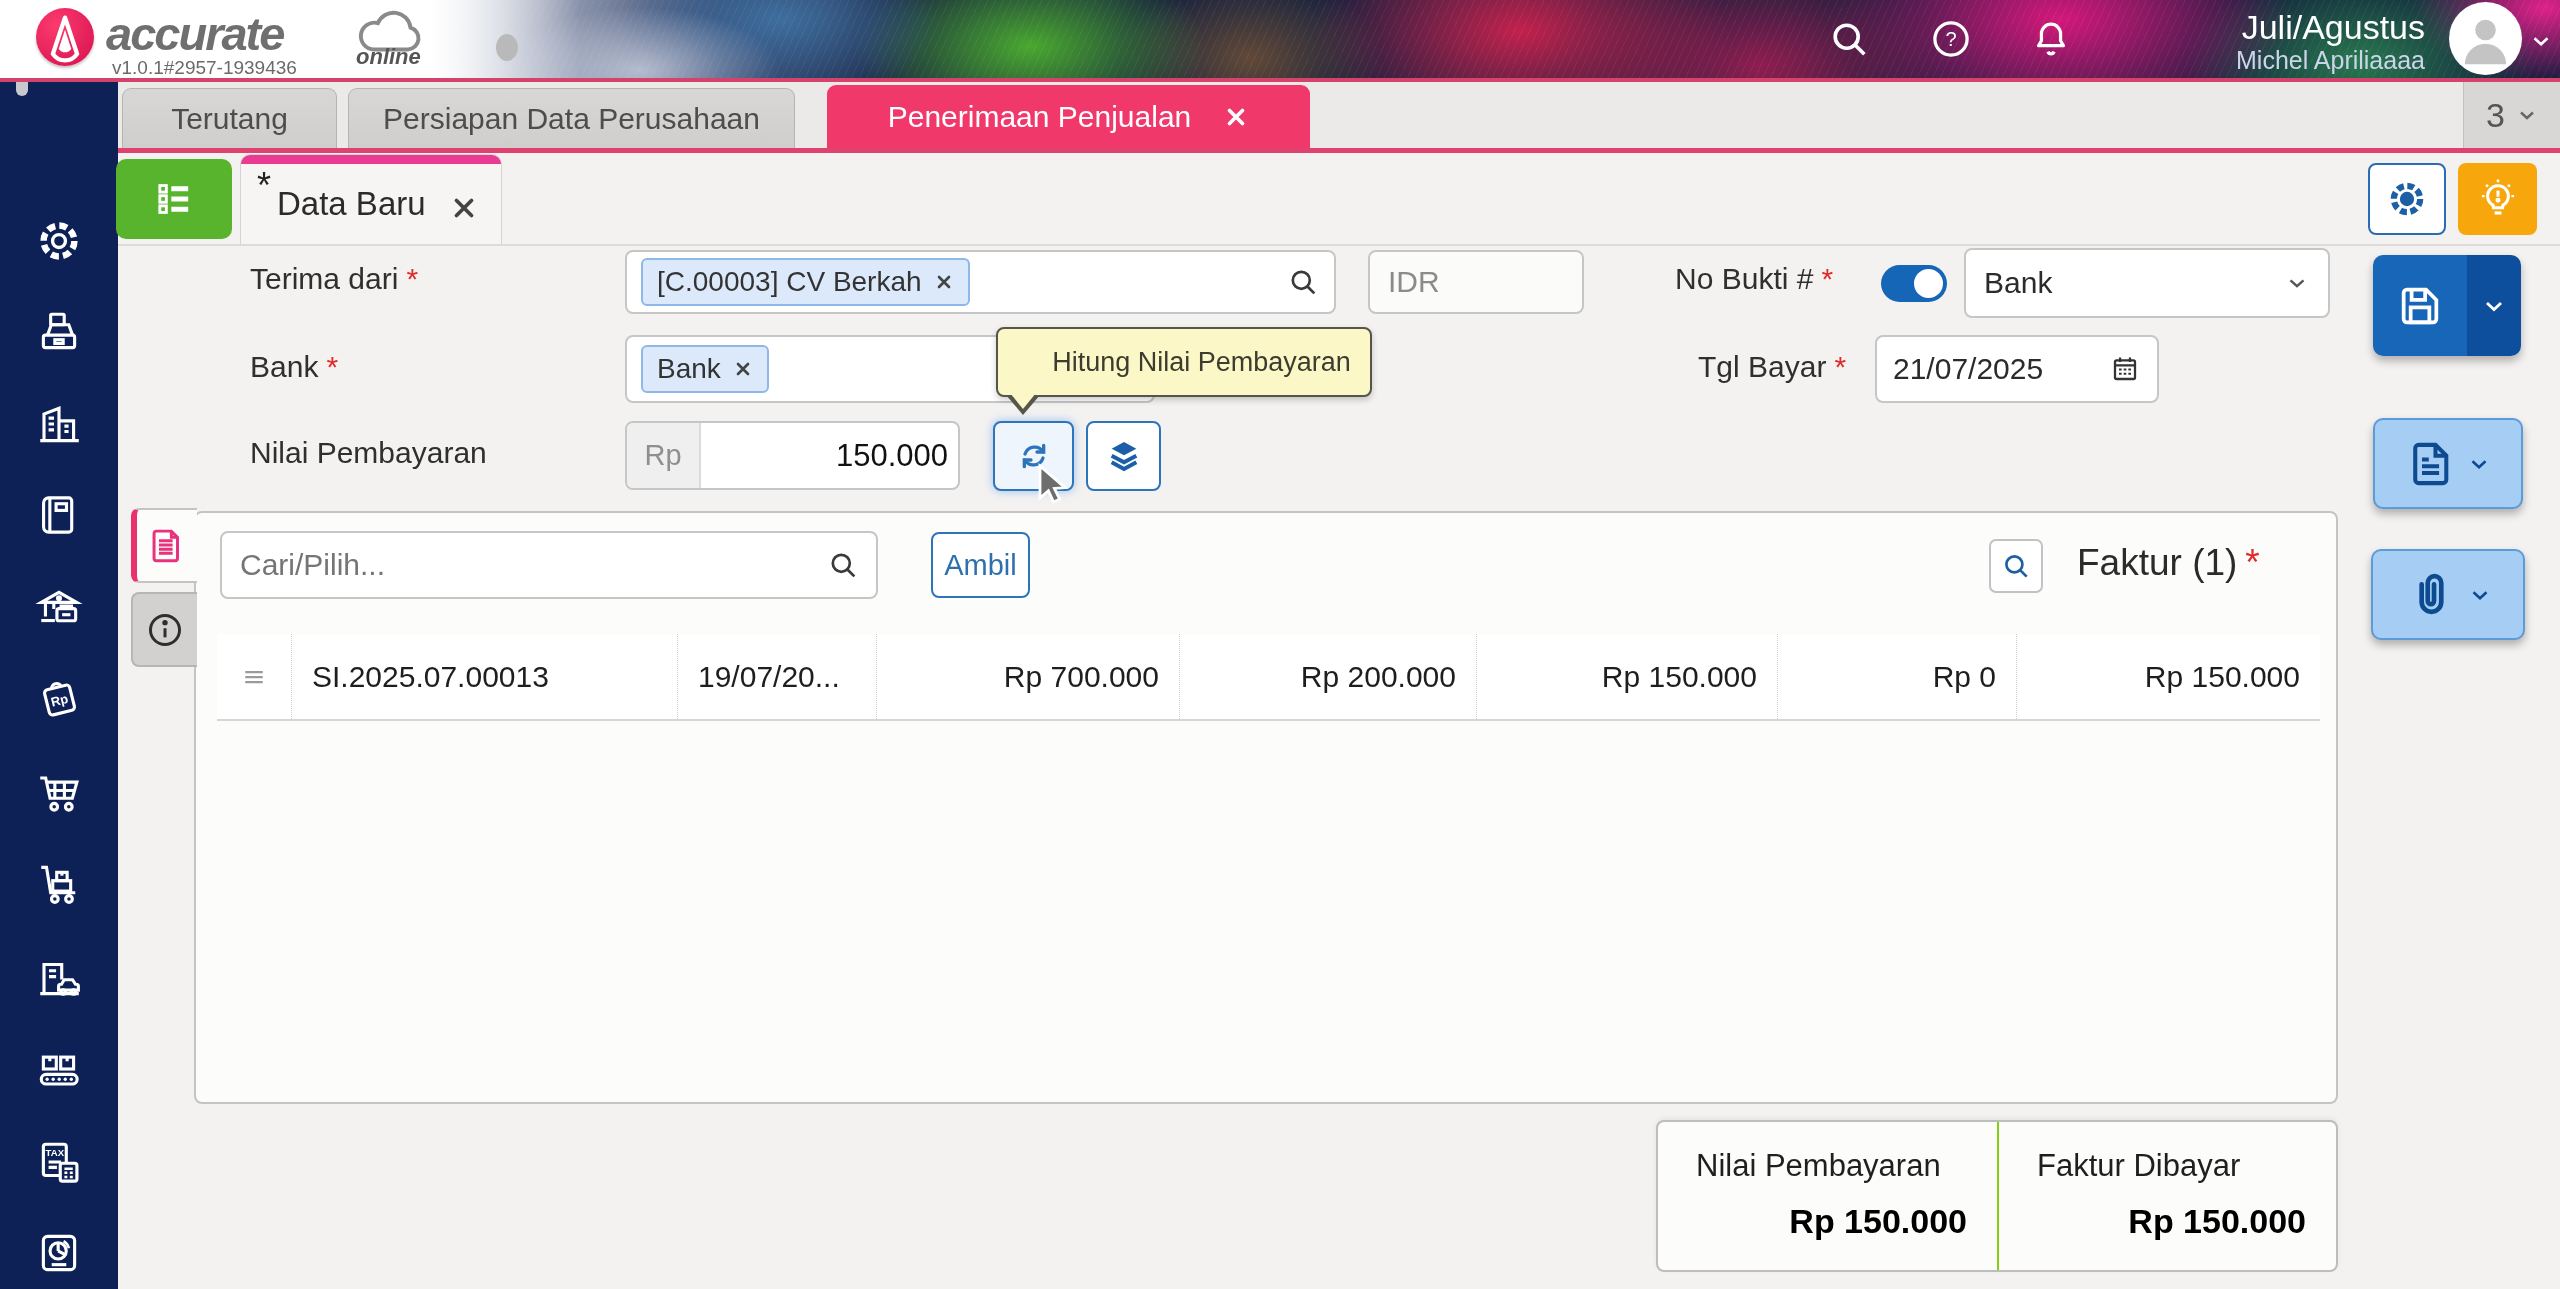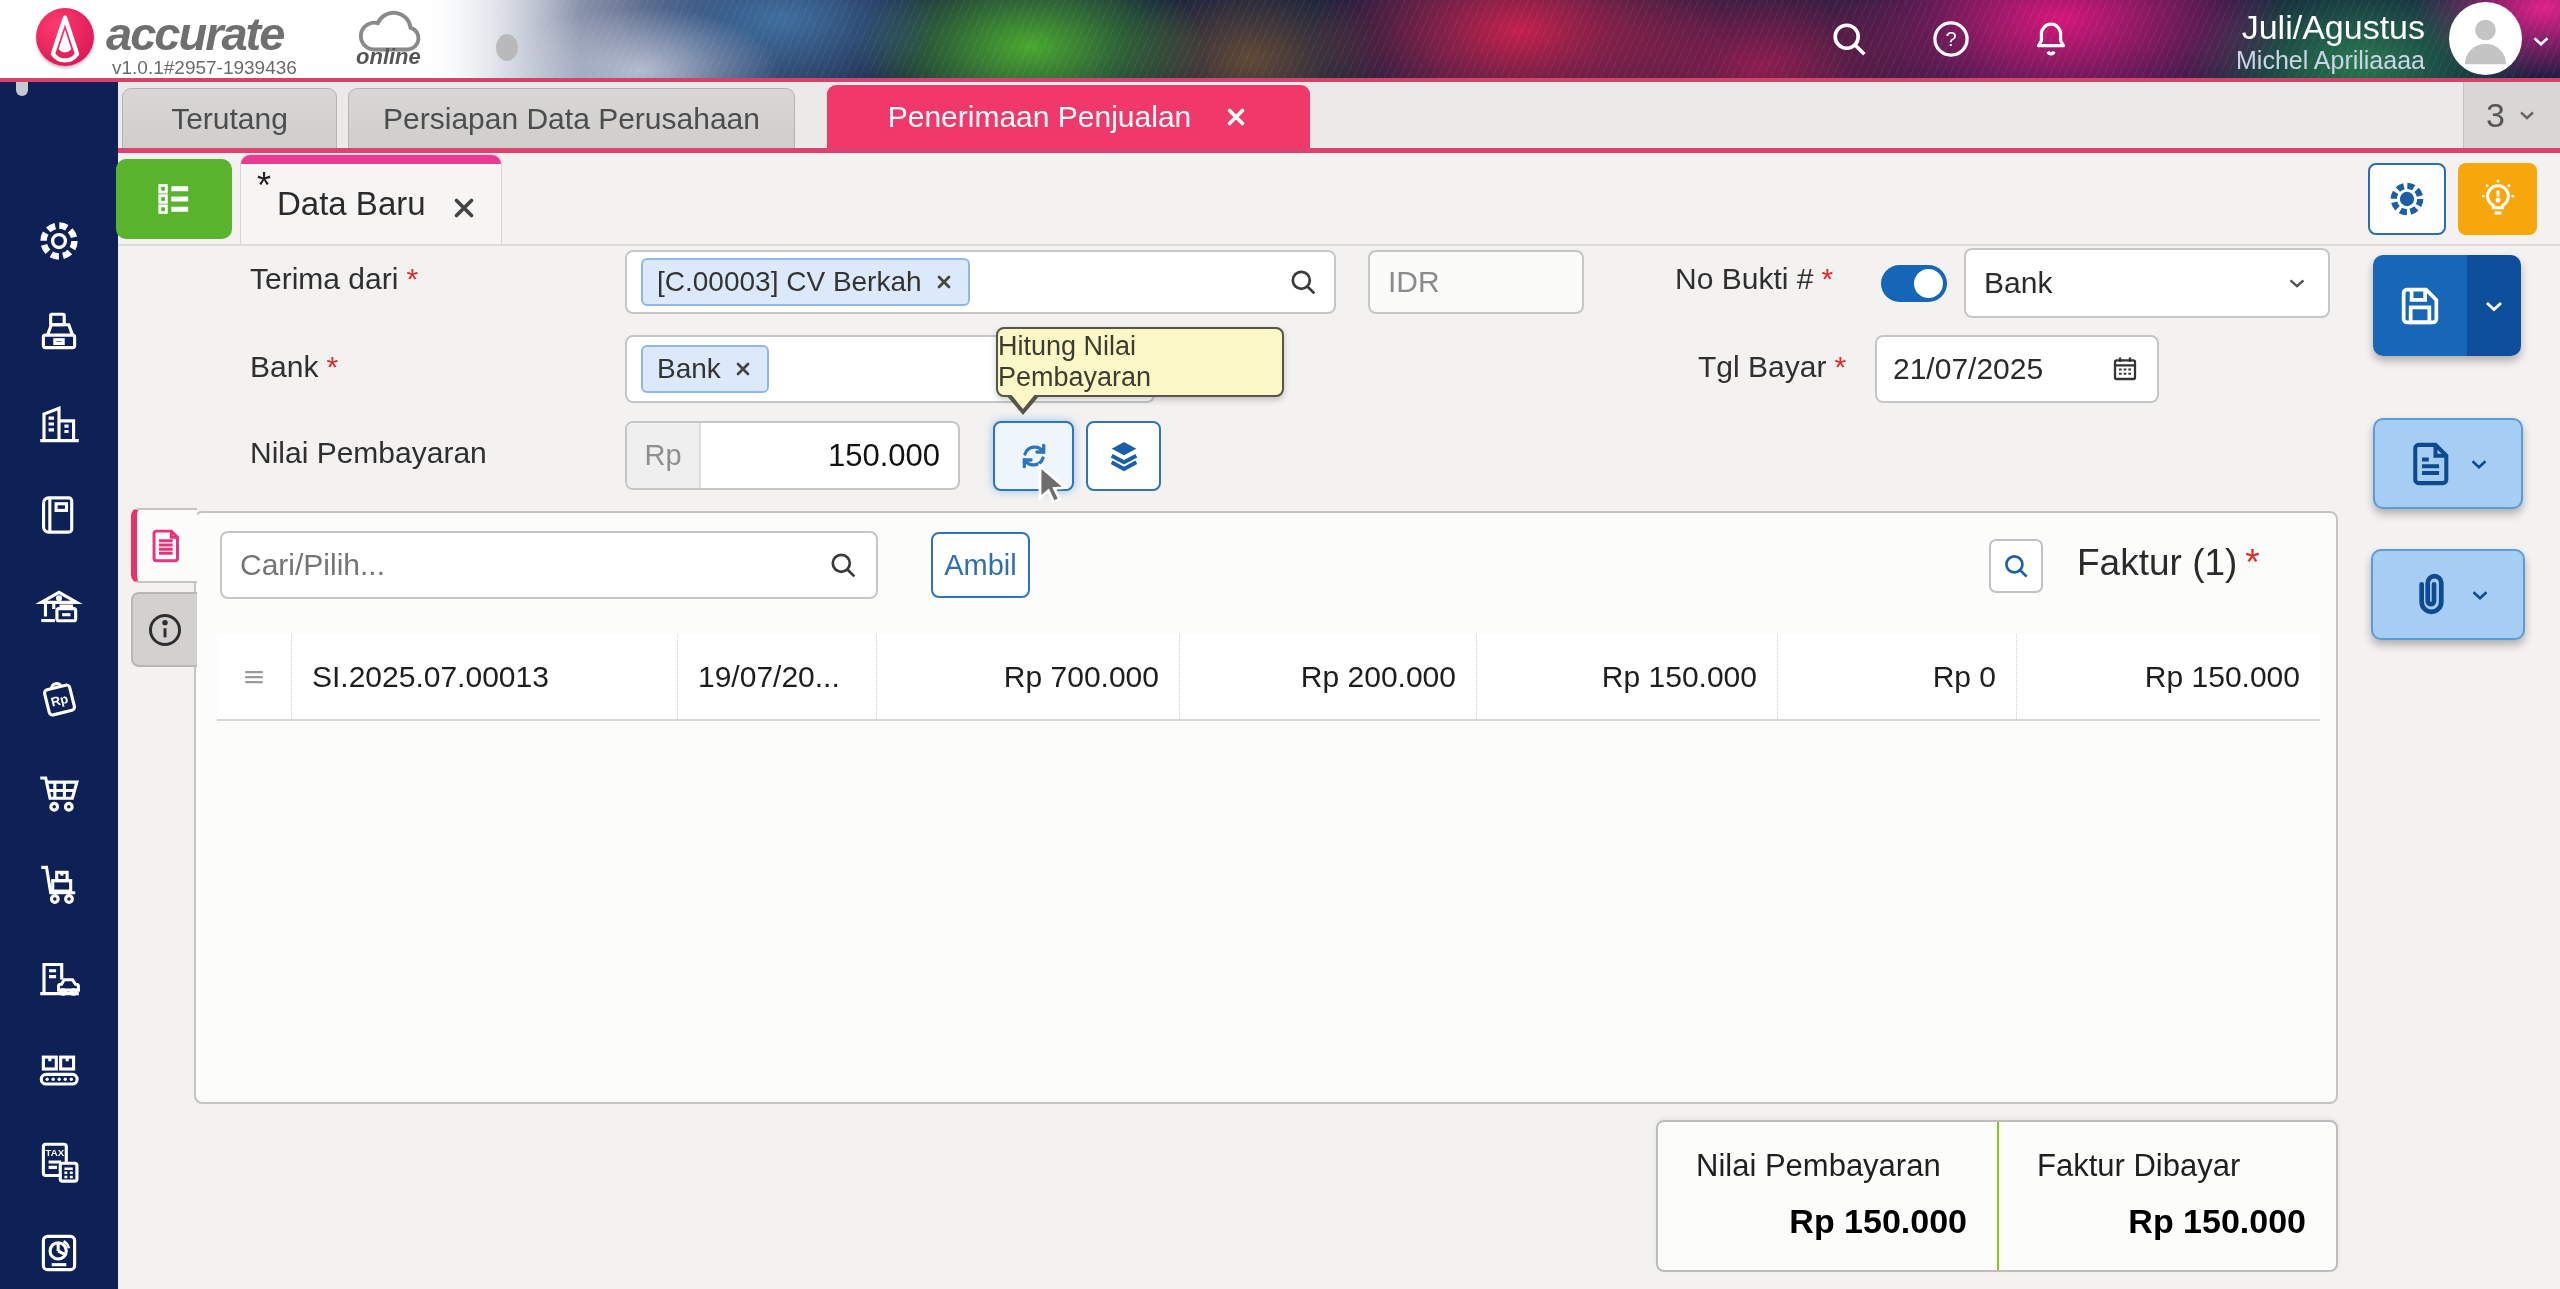--- a/index.html
+++ b/index.html
@@ -70,26 +70,26 @@
     display:flex;align-items:center;}
   .chip{display:flex;align-items:center;gap:12px;background:#dbe9fa;border:2px solid #8fb8e8;border-radius:6px;
     padding:6px 14px;font-size:28px;color:#333;cursor:default;}
   .iconbtn{position:absolute;background:#fff;border:2px solid #2e74bb;border-radius:8px;box-sizing:border-box;
     display:flex;align-items:center;justify-content:center;cursor:pointer;}
   #toggle{left:1881px;top:265px;width:66px;height:37px;border-radius:19px;background:#1566b7;cursor:pointer;}
   #toggle-knob{position:absolute;right:4px;top:4px;width:29px;height:29px;border-radius:50%;background:#fff;}
   #select-bukti{left:1964px;top:248px;width:366px;height:70px;padding:0 18px;justify-content:space-between;cursor:pointer;}
   #rp-prefix{width:72px;align-self:stretch;background:#efefef;border-right:2px solid #dcdcdc;border-radius:6px 0 0 6px;
     display:flex;align-items:center;justify-content:center;font-size:29px;color:#8f8f8f;}
-  #nilai-value{flex:1;text-align:right;padding-right:18px;font-size:31px;color:#111;}
-
-  
-  #tooltip{left:996px;top:327px;width:288px;height:70px;background:#fbf7c6;border:2px solid #55554a;border-radius:8px;
+  #nilai-value{flex:1;text-align:right;padding-right:10px;font-size:31px;color:#111;}
+
+  
+  #tooltip{left:996px;top:327px;width:376px;height:70px;background:#fbf7c6;border:2px solid #55554a;border-radius:8px;
     box-sizing:border-box;display:flex;align-items:center;justify-content:center;font-size:27px;color:#3c3c30;
-    box-shadow:0 3px 6px rgba(0,0,0,.2);z-index:12;}
+    box-shadow:0 3px 6px rgba(0,0,0,.2);z-index:12;padding-left:35px;}
   #tt-arrow-b{left:1006px;top:395px;width:0;height:0;border:17px solid transparent;border-top:20px solid #55554a;z-index:12;}
   #tt-arrow-f{left:1010px;top:393px;width:0;height:0;border:13px solid transparent;border-top:16px solid #fbf7c6;z-index:13;}
 
   
   .fab{position:absolute;border-radius:10px;box-shadow:0 5px 9px rgba(0,0,0,.28);cursor:pointer;}
   #save-btn{left:2373px;top:255px;width:148px;height:101px;display:flex;overflow:hidden;}
   #save-main{width:94px;background:#1766b8;display:flex;align-items:center;justify-content:center;}
   #save-drop{width:54px;background:#0d4f9c;display:flex;align-items:center;justify-content:center;}
   .fab-light{background:#a6cef5;border:2px solid #5b9bd8;box-sizing:border-box;display:flex;align-items:center;
     justify-content:center;gap:8px;}

